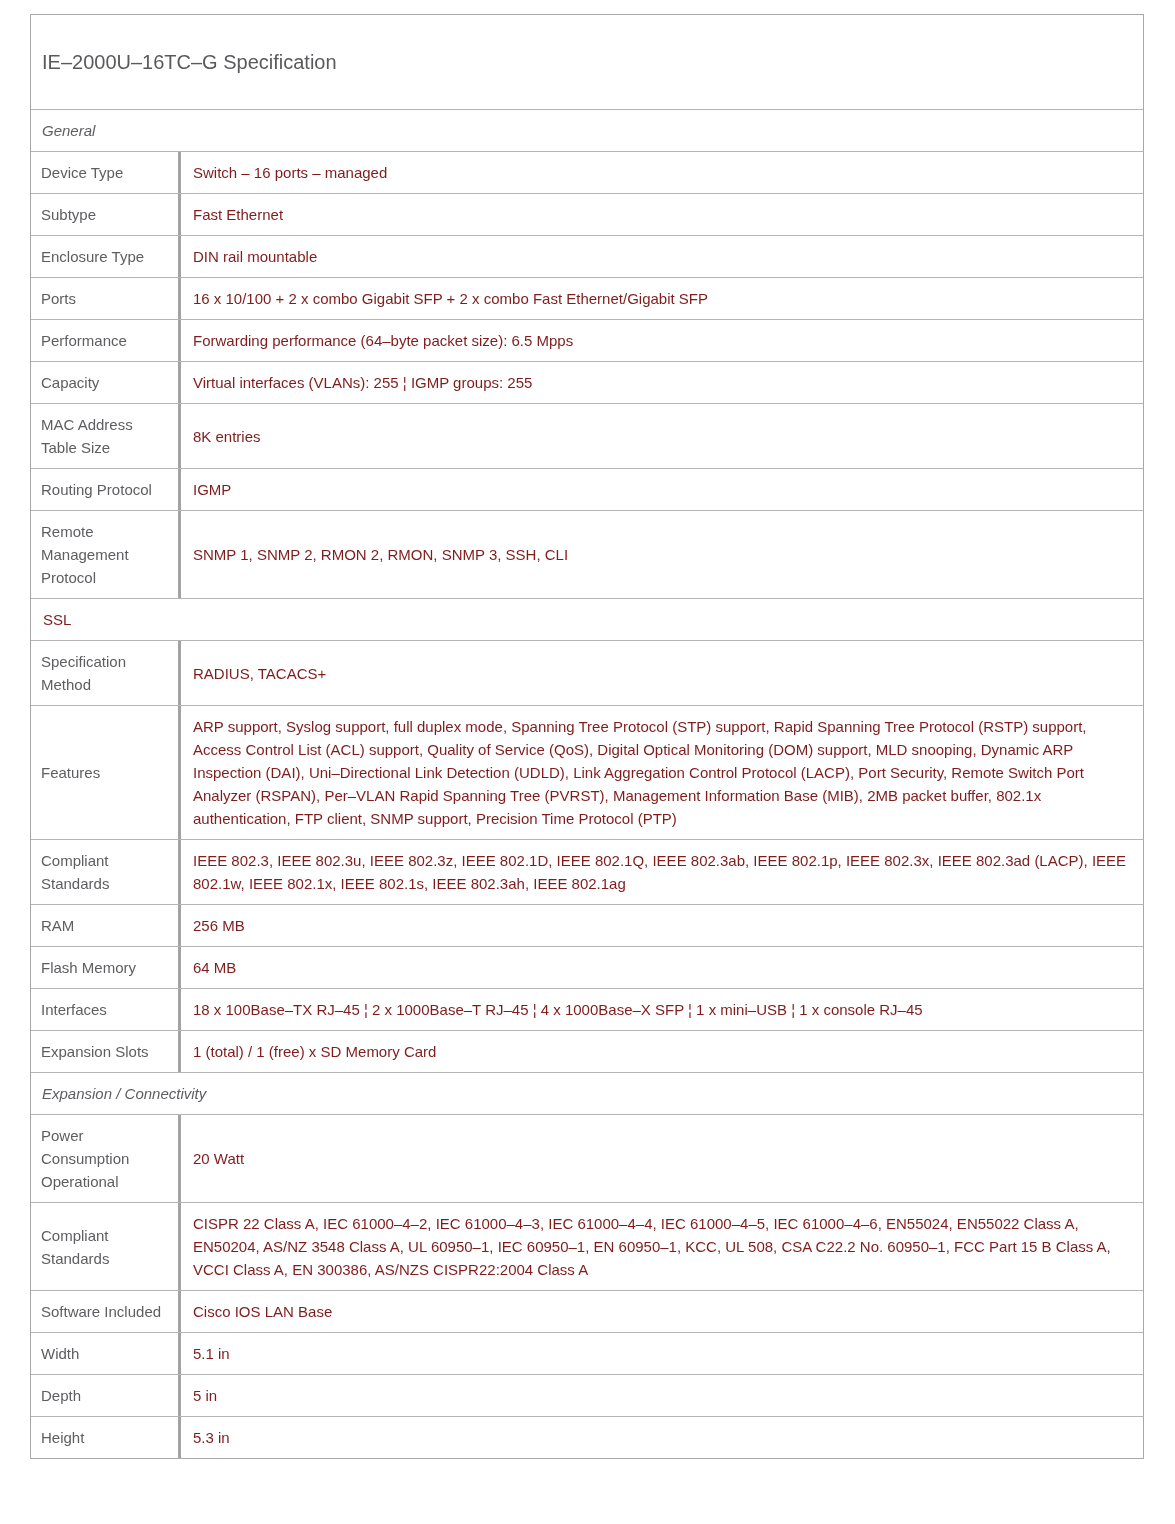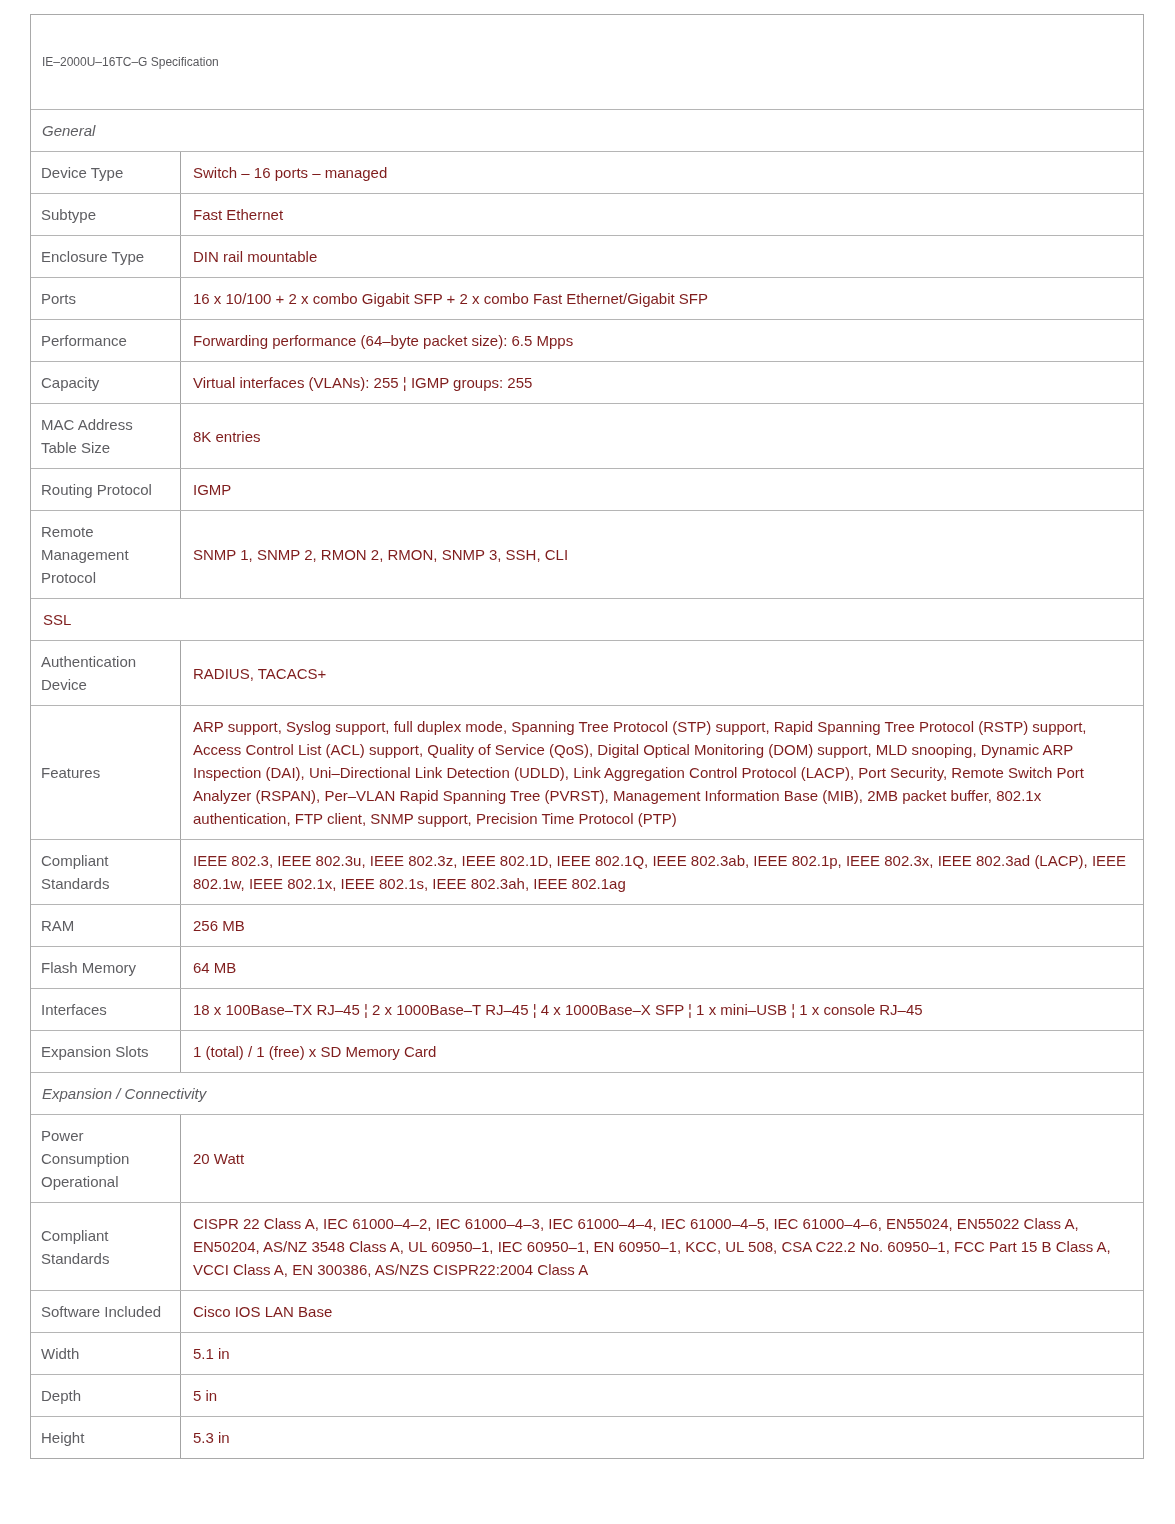--- a/index.html
+++ b/index.html
@@ -15,29 +15,29 @@
     border:1px solid #a9a9a9;
     background:#ffffff;
     font-size:15px;
     line-height:23px;
   }
   .row { display:flex; border-top:1px solid #b5b5b5; }
   .row:first-child { border-top:none; }
   .title-row { min-height:94px; align-items:center; }
   .title-cell {
     padding:10px 11px;
-    font-size:12px;
+    font-size:20px;
     color:#5a5a5e;
   }
   .section-row { min-height:42px; align-items:center; }
   .section-cell { padding:9px 11px; color:#5e5e62;font-style:italic; }
   .data-row { min-height:42px; }
   .label-cell {
     flex:0 0 150px; width:150px;
-    border-right:1px solid #a3a3a3;
+    border-right:3px solid #a3a3a3;
     padding:9px 10px;
     display:flex; align-items:center;
     color:#5e5e62;
   }
   .value-cell {
     flex:1 1 auto;
     padding:9px 12px;
     display:flex; align-items:center;
     color:#7f1d1d;
   }
@@ -85,21 +85,21 @@
       <div class="value-cell">IGMP</div>
     </div>
     <div class="row data-row">
       <div class="label-cell">Remote Management Protocol</div>
       <div class="value-cell">SNMP 1, SNMP 2, RMON 2, RMON, SNMP 3, SSH, CLI</div>
     </div>
     <div class="row data-row">
       <div class="value-cell">SSL</div>
     </div>
     <div class="row data-row">
-      <div class="label-cell">Authentication Device</div>
+      <div class="label-cell">Specification Method</div>
       <div class="value-cell">RADIUS, TACACS+</div>
     </div>
     <div class="row data-row">
       <div class="label-cell">Features</div>
       <div class="value-cell">ARP support, Syslog support, full duplex mode, Spanning Tree Protocol (STP) support, Rapid Spanning Tree Protocol (RSTP) support, Access Control List (ACL) support, Quality of Service (QoS), Digital Optical Monitoring (DOM) support, MLD snooping, Dynamic ARP Inspection (DAI), Uni–Directional Link Detection (UDLD), Link Aggregation Control Protocol (LACP), Port Security, Remote Switch Port Analyzer (RSPAN), Per–VLAN Rapid Spanning Tree (PVRST), Management Information Base (MIB), 2MB packet buffer, 802.1x authentication, FTP client, SNMP support, Precision Time Protocol (PTP)</div>
     </div>
     <div class="row data-row">
       <div class="label-cell">Compliant Standards</div>
       <div class="value-cell">IEEE 802.3, IEEE 802.3u, IEEE 802.3z, IEEE 802.1D, IEEE 802.1Q, IEEE 802.3ab, IEEE 802.1p, IEEE 802.3x, IEEE 802.3ad (LACP), IEEE 802.1w, IEEE 802.1x, IEEE 802.1s, IEEE 802.3ah, IEEE 802.1ag</div>
     </div>

